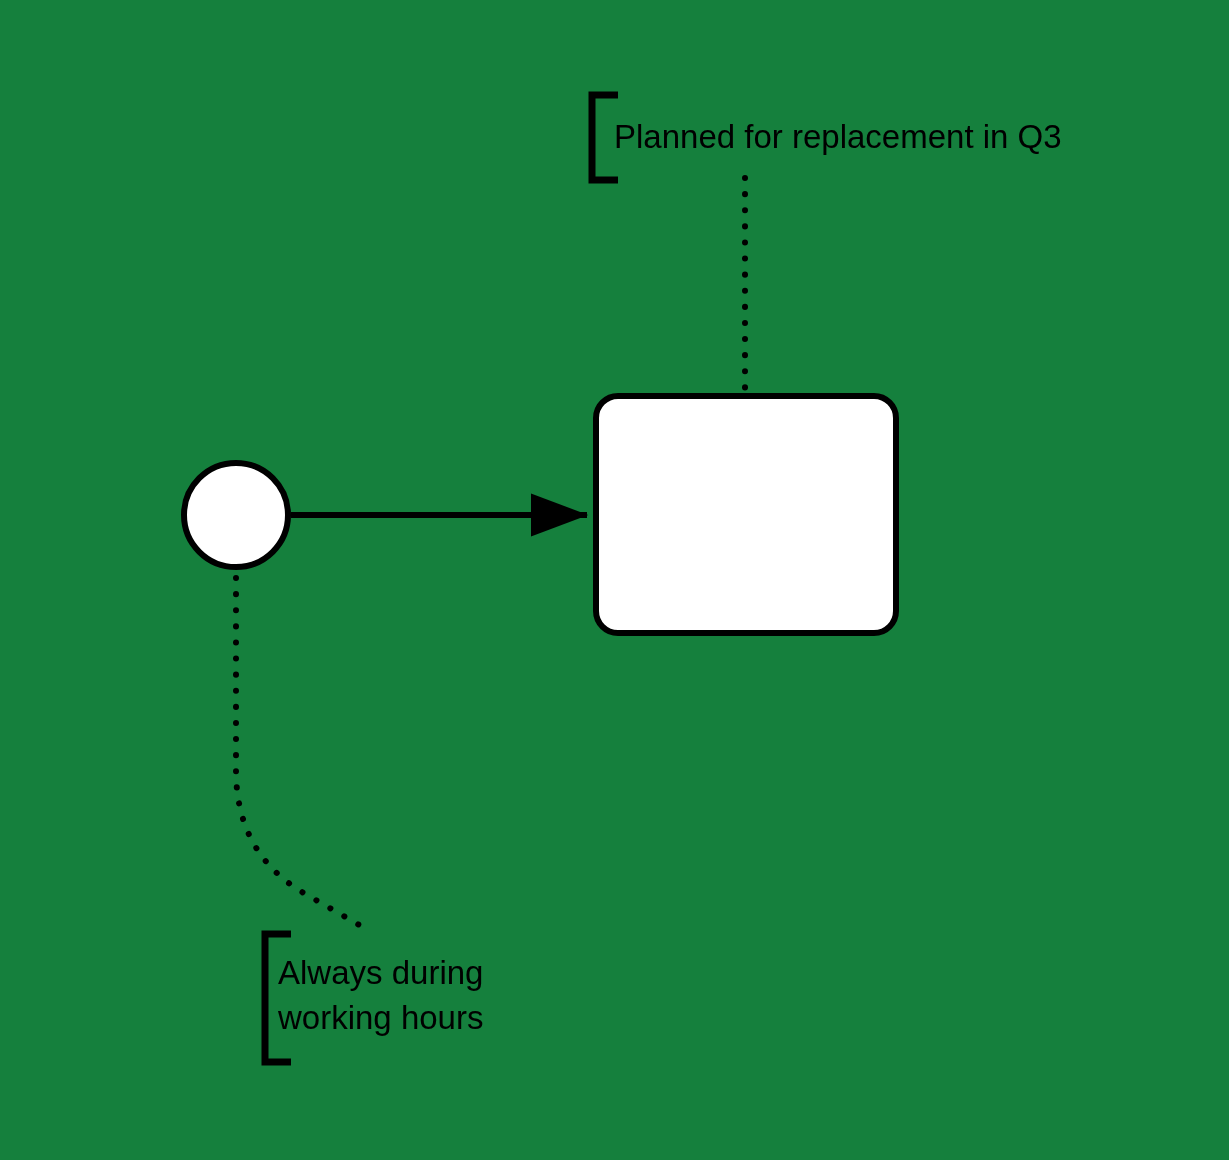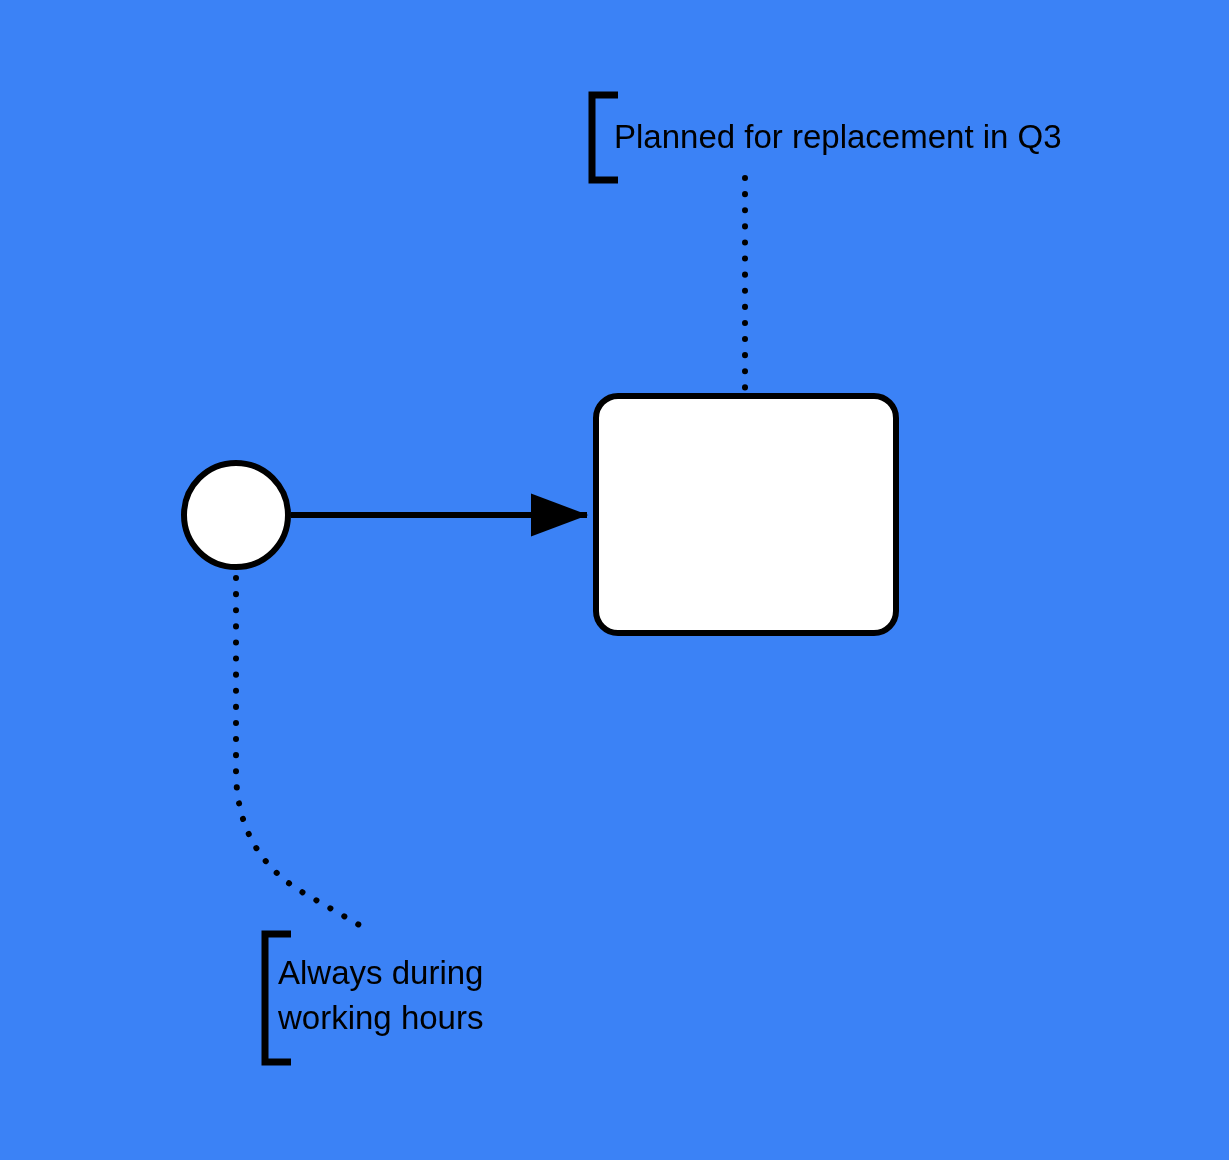--- a/index.html
+++ b/index.html
@@ -10,21 +10,21 @@
   body {
     width: 1229px;
     height: 1160px;
     font-family: "Liberation Sans", sans-serif;
     overflow: hidden;
   }
   #diagram-root {
     position: relative;
     width: 1229px;
     height: 1160px;
-    background: #3b82f6;
+    background: #15803d;
   }
   #bpmn-canvas {
     position: absolute;
     top: 0;
     left: 0;
     width: 1229px;
     height: 1160px;
     display: block;
   }
   .annot-text {

